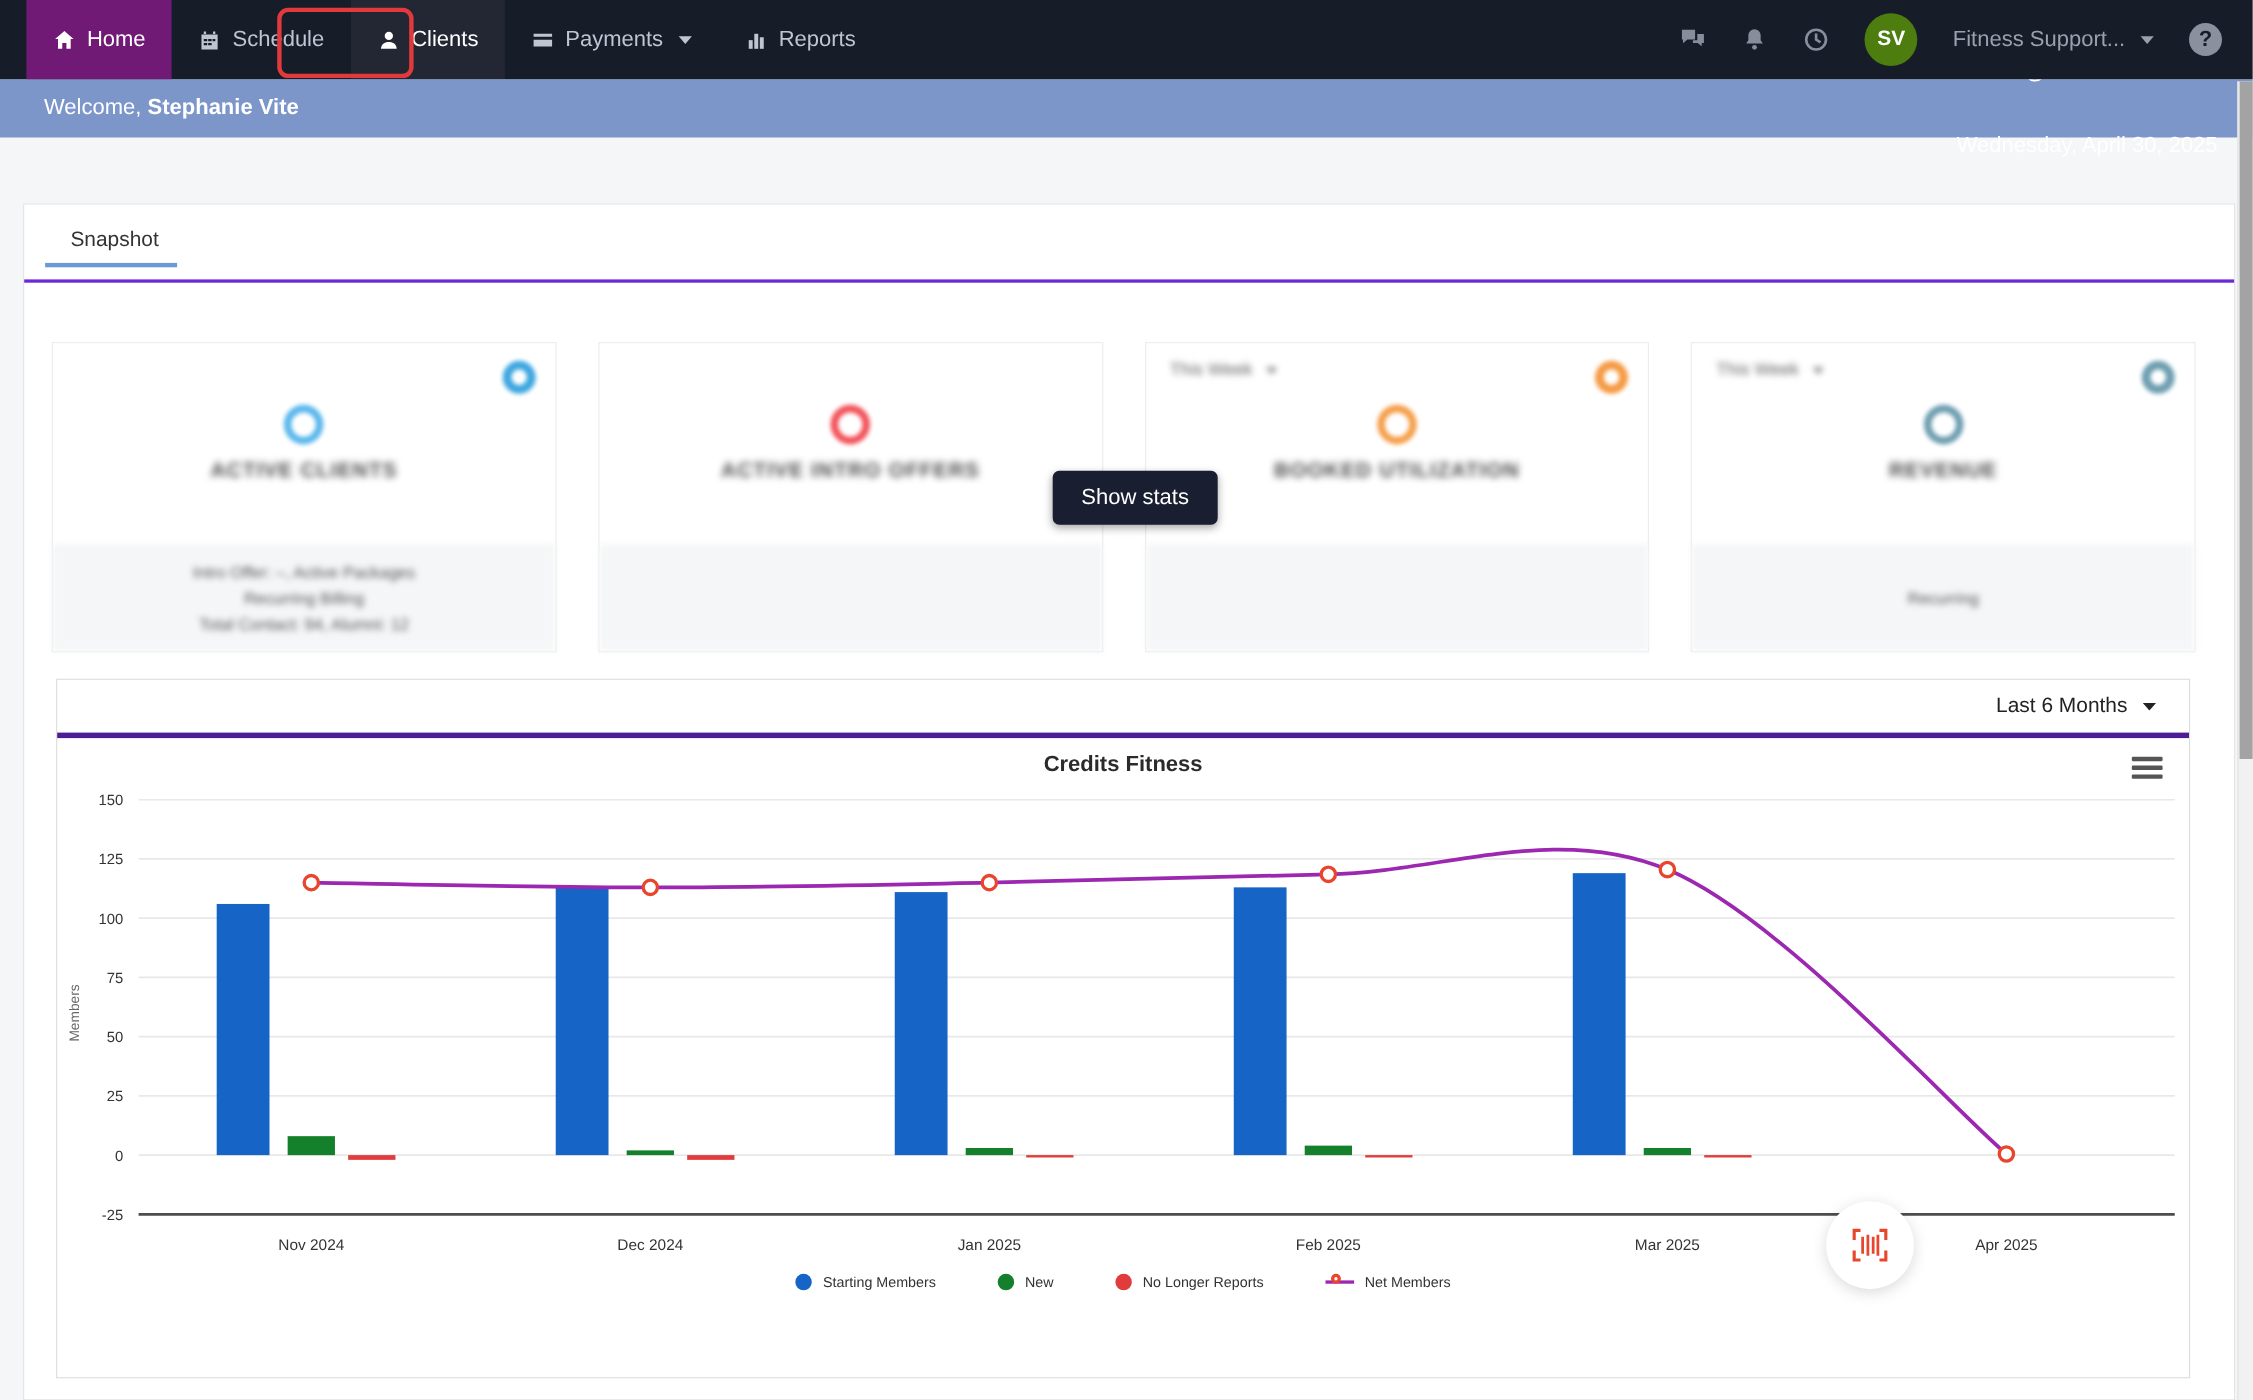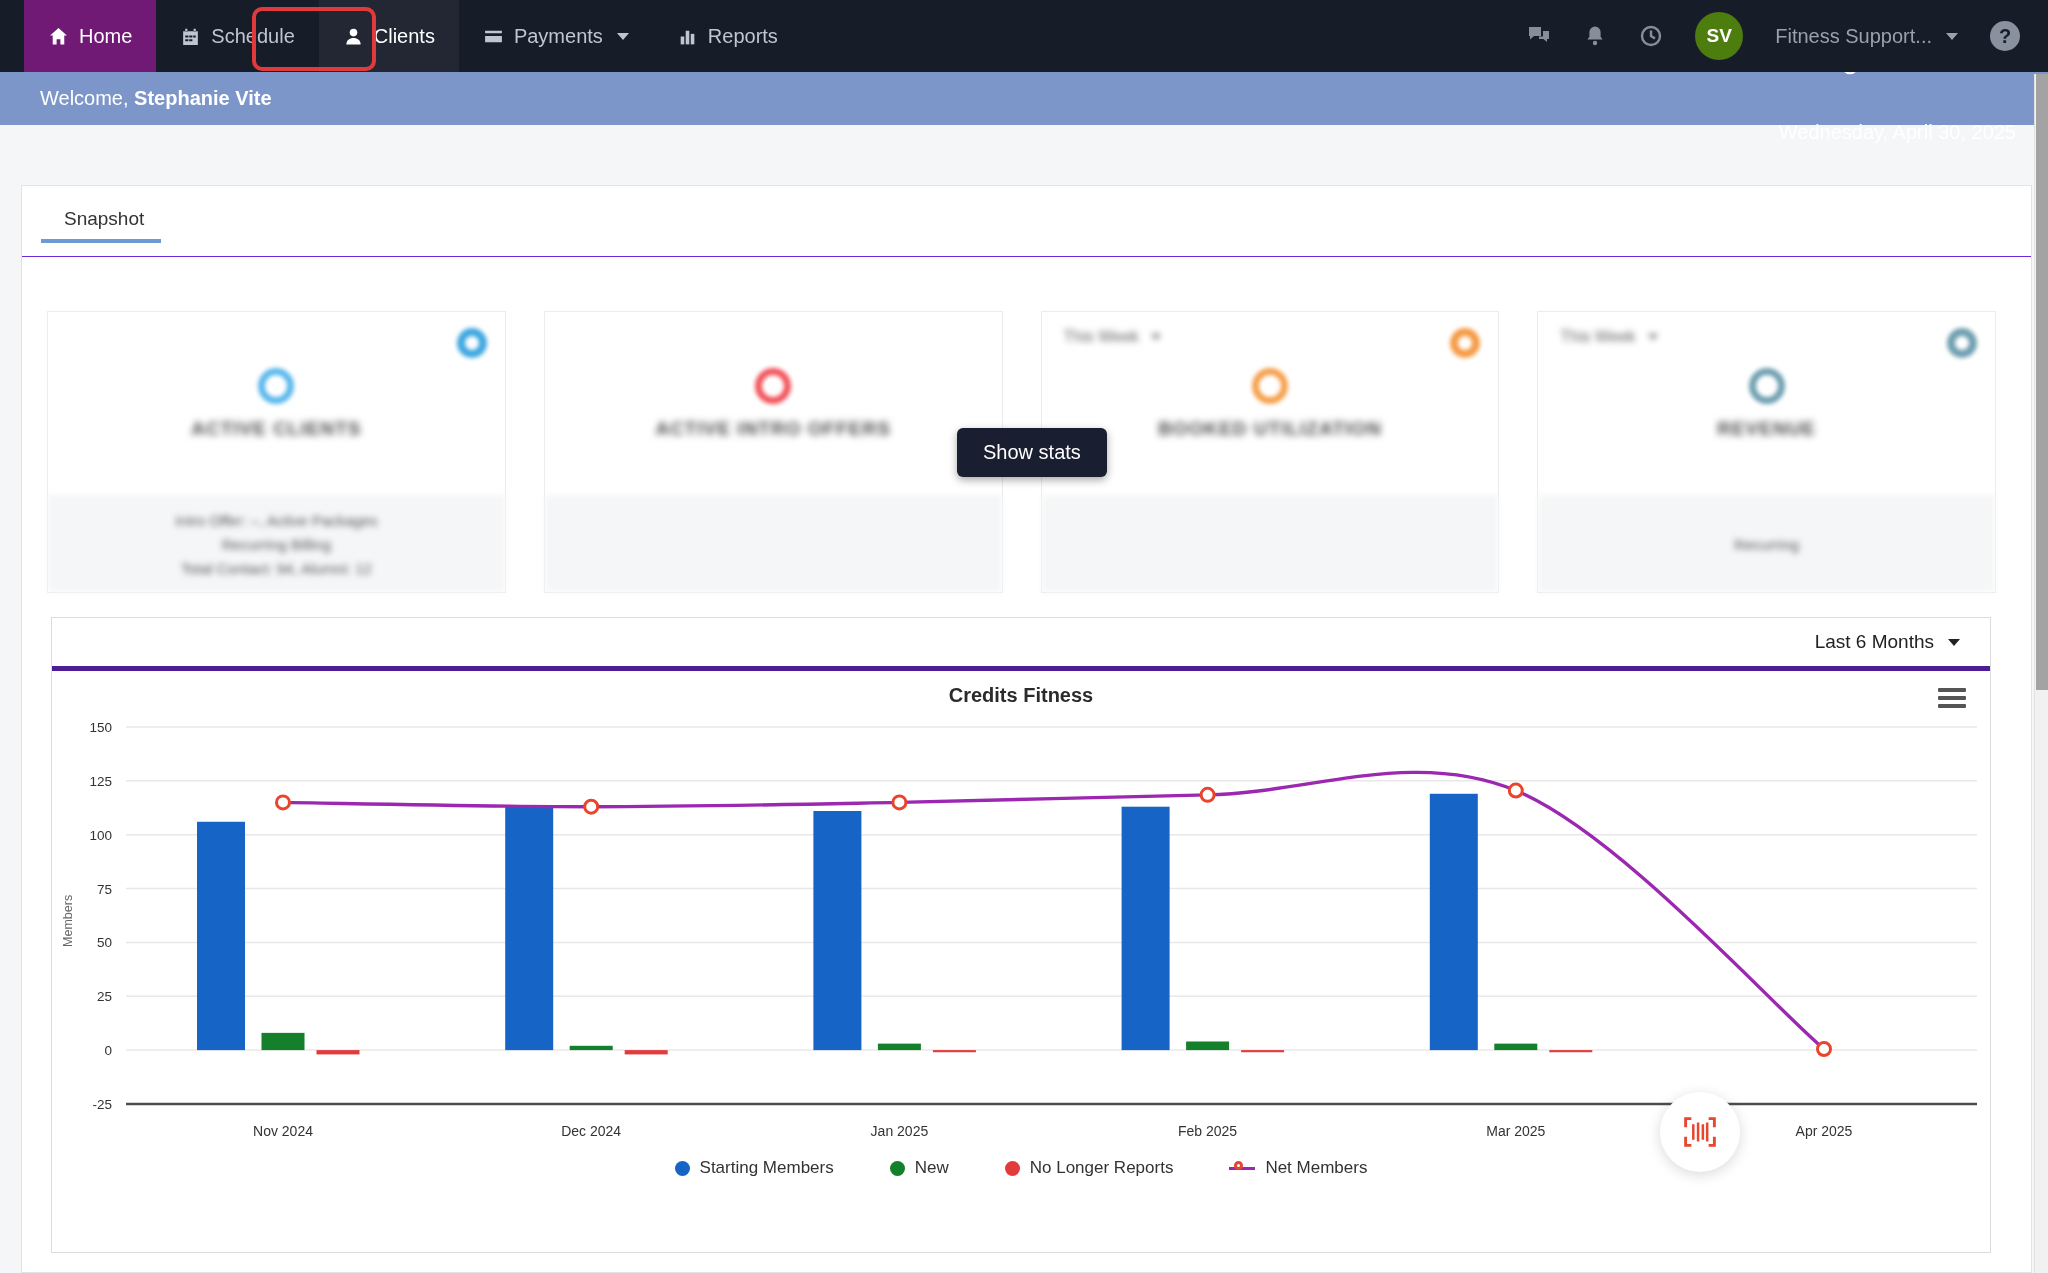--- a/index.html
+++ b/index.html
@@ -22,21 +22,21 @@
 
   
   .welcome { position:absolute; left:0; top:72px; width:2048px; height:53px; background:#7d96c9; color:#fff; display:flex; align-items:center; justify-content:space-between; padding:0 32px 0 40px; font-size:20px; z-index:3; }
   .welcome b { font-weight:bold; }
   .welcome-right { display:flex; align-items:center; gap:44px;flex-direction:column; }
   .time-wrap { display:flex; align-items:center; gap:8px; font-weight:bold; }
   .time-wrap svg { width:22px; height:22px; stroke:#fff; fill:none; stroke-width:2; }
 
   
   .main-panel { position:absolute; left:21px; top:185px; width:2011px; height:1088px; background:#fff; border:1px solid #e3e3e3; }
-  .tabbar { position:relative; height:71px; border-bottom:1px solid #6d28d9; }
+  .tabbar { position:relative; height:71px; border-bottom:3px solid #6d28d9; }
   .tab { position:absolute; left:42px; top:22px; font-size:19px; color:#333; cursor:pointer; }
   .tab-underline { position:absolute; left:19px; top:53px; width:120px; height:4px; background:#6b9bd2; }
 
   
   .cards-row { position:absolute; left:25px; top:125px; width:1949px; height:282px; display:flex; gap:38px; }
   .stat-card { flex:1; background:#fff; border:1px solid #ececec; display:flex; flex-direction:column; position:relative; }
   .card-body { flex:1; position:relative; display:flex; flex-direction:column; align-items:center; justify-content:center; }
   .donut { border-radius:50%; background:transparent; }
   .donut.center { width:36px; height:36px; border:7px solid; filter:blur(2px); margin-bottom:14px; }
   .donut.corner { position:absolute; top:16px; right:18px; width:30px; height:30px; border:8px solid; filter:blur(2px); }
@@ -49,21 +49,21 @@
 
   
   .chart-panel { position:absolute; left:29px; top:431px; width:1940px; height:636px; background:#fff; border:1px solid #dcdcdc; }
   .chart-header { height:53px; border-bottom:5px solid #4c1d95; display:flex; align-items:center; justify-content:flex-end; padding-right:30px; }
   .range-select { font-size:19px; color:#222; display:flex; align-items:center; gap:10px; cursor:pointer; }
   .range-select .caret { border-top-color:#222; }
   .chart-title { position:absolute; top:66px; left:0; width:100%; text-align:center; font-size:20px; font-weight:bold; color:#2b2b2b; }
   .burger { position:absolute; right:24px; top:70px; width:28px; cursor:pointer; }
   .burger div { height:4px; background:#555; margin-bottom:4px; border-radius:1px; }
   #chart-svg { position:absolute; left:0; top:93px; }
-  .chart-legend { position:absolute; left:0; top:540px; width:100%; display:flex; justify-content:center; gap:56px; font-size:17px; color:#333; }
+  .chart-legend { position:absolute; left:0; top:540px; width:100%; display:flex; justify-content:center; gap:56px; font-size:13px; color:#333; }
   .lgd-item { display:flex; align-items:center; gap:10px; cursor:pointer; }
   .lgd-dot { width:15px; height:15px; border-radius:50%; }
   .lgd-net { position:relative; width:26px; height:15px; }
   .lgd-net .line { position:absolute; left:0; top:6px; width:26px; height:3px; background:#9c27b0; }
   .lgd-net .ring { position:absolute; left:5px; top:0; width:9px; height:9px; border:3px solid #e8452c; border-radius:50%; background:#fff; }
 
   .float-scan { position:absolute; left:1608px; top:474px; width:80px; height:80px; border-radius:50%; background:#fff; box-shadow:0 3px 14px rgba(0,0,0,0.15); display:flex; align-items:center; justify-content:center; z-index:6; cursor:pointer; }
 
   
   .scrollbar { position:absolute; right:0; top:74px; width:14px; height:1199px; background:#f1f1f1; border-left:1px solid #e2e2e2; z-index:7; }

